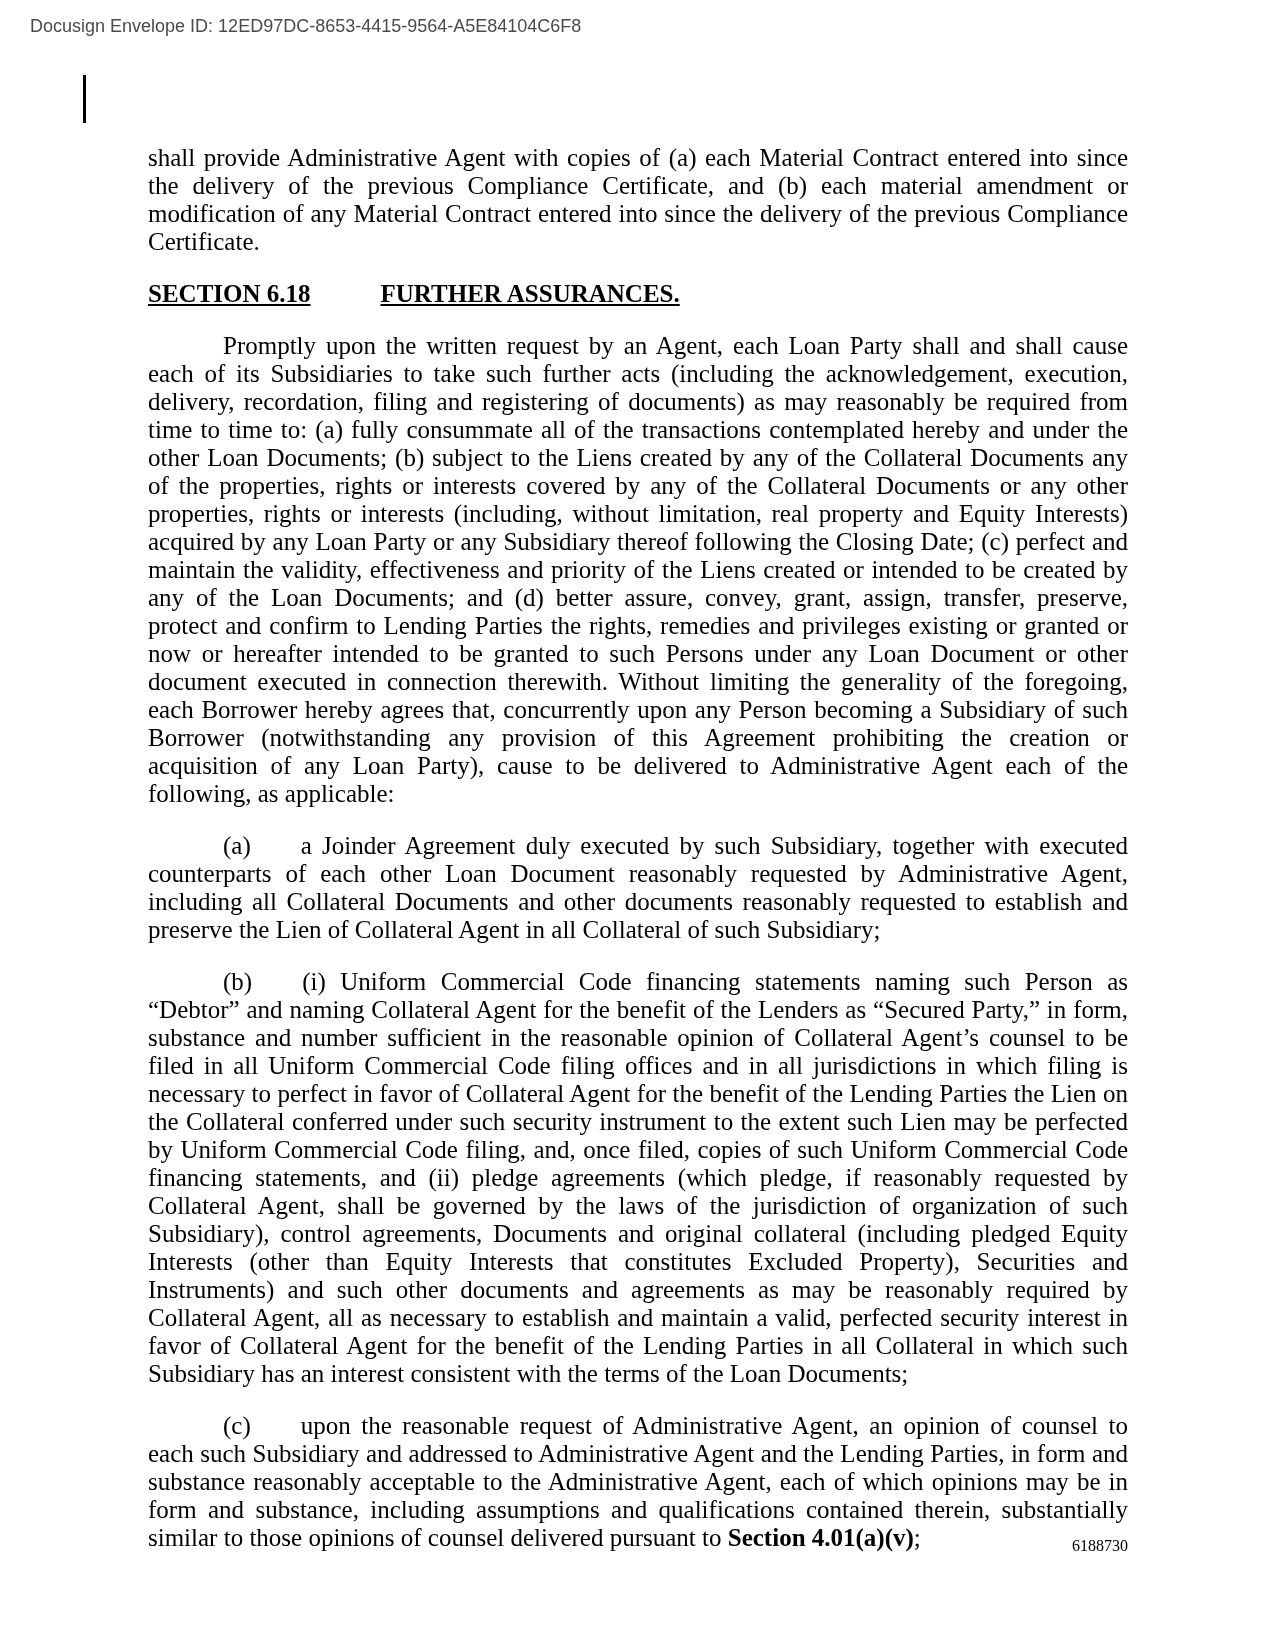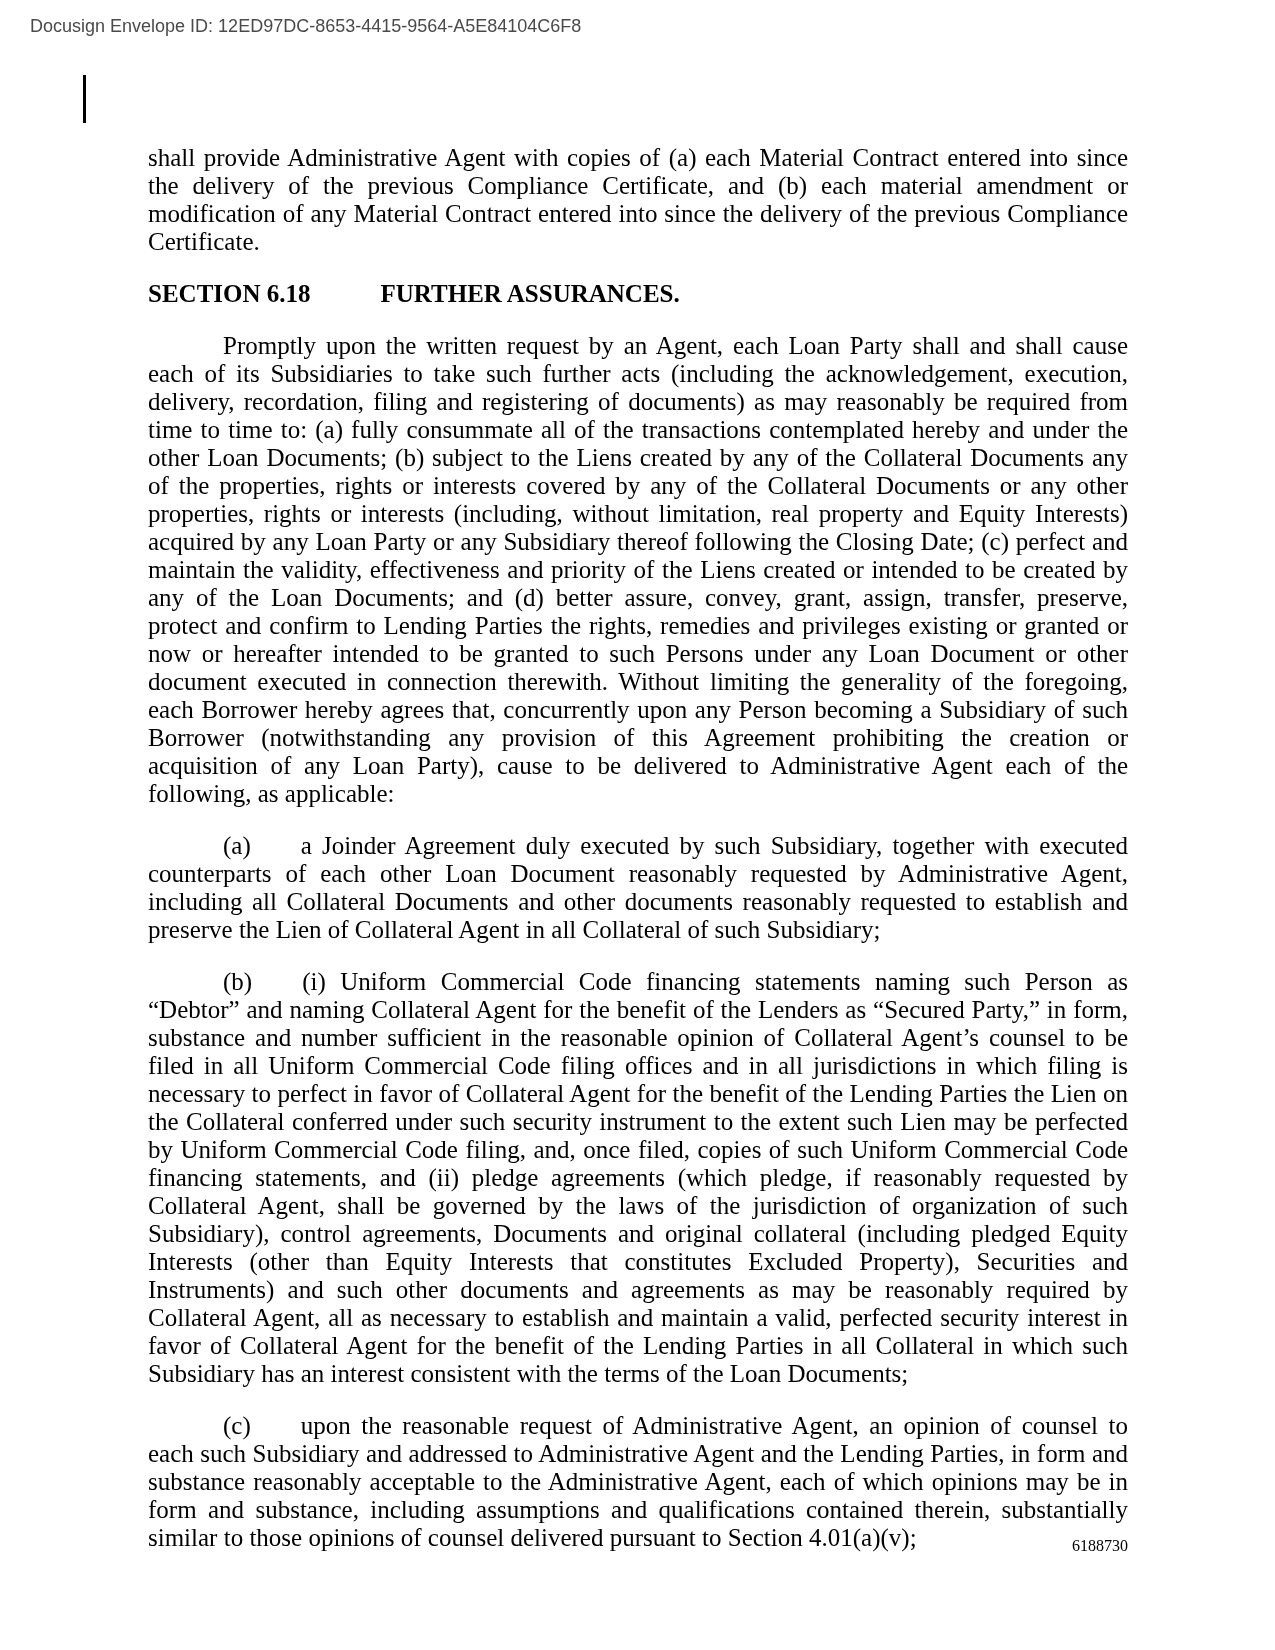--- a/index.html
+++ b/index.html
@@ -45,28 +45,29 @@
   .content p {
     margin: 0 0 24px 0;
     padding: 0;
   }
   .indent {
     text-indent: 75px;
   }
   .heading {
     font-weight: bold;
     text-align: left;
+    text-decoration: underline;
   }
   .tab {
     display: inline-block;
     height: 1px;
   }
   .tab-heading { width: 70px; }
   .tab-item { width: 50px; }
-  .bold-ref { font-weight: normal; }
+  .bold-ref { font-weight: bold; }
   .footer-page-number {
     position: absolute;
     left: 0;
     top: 1489px;
     width: 1275px;
     text-align: center;
     font-size: 25px;
     line-height: 28px;
   }
   .footer-doc-number {

